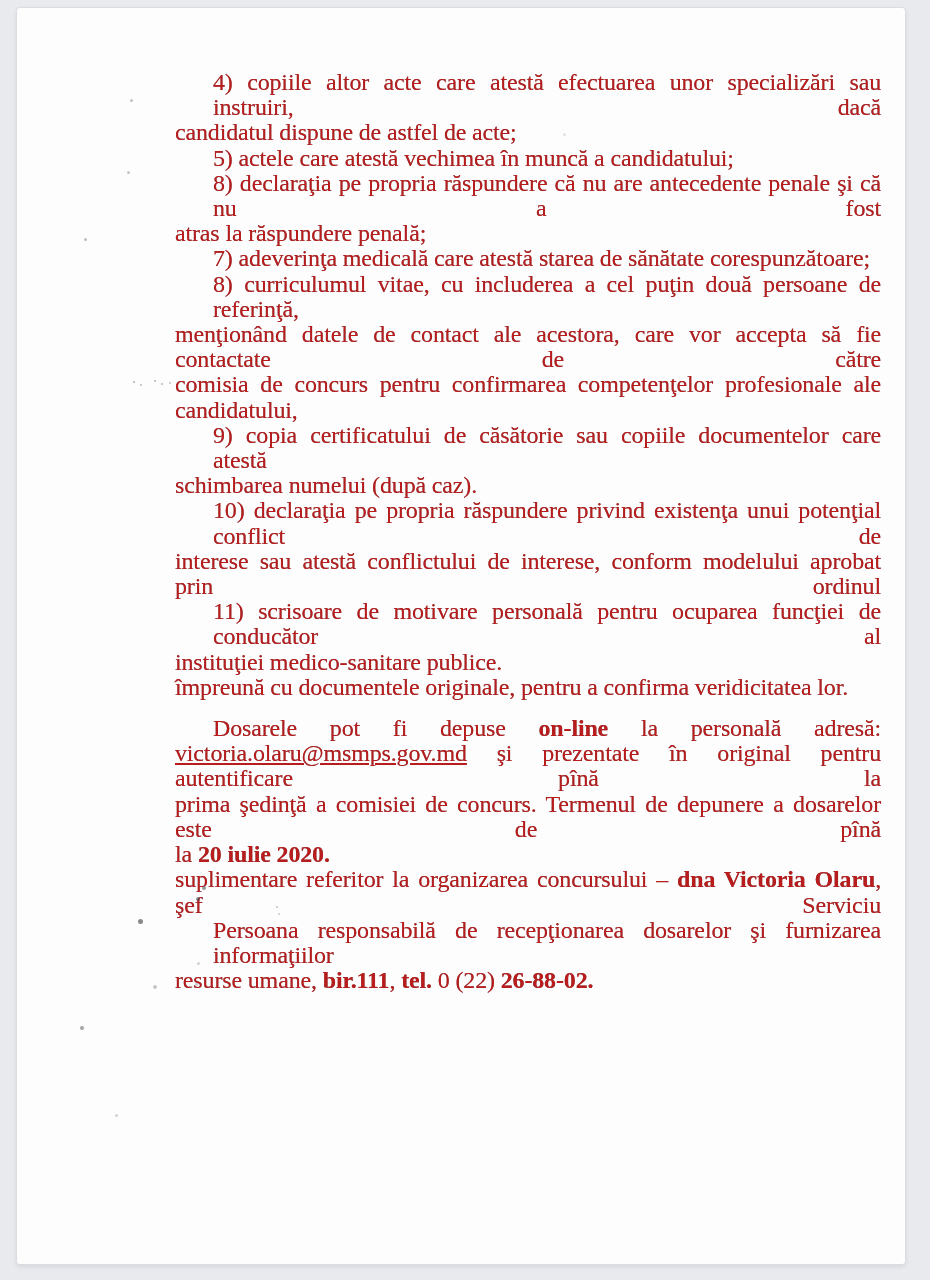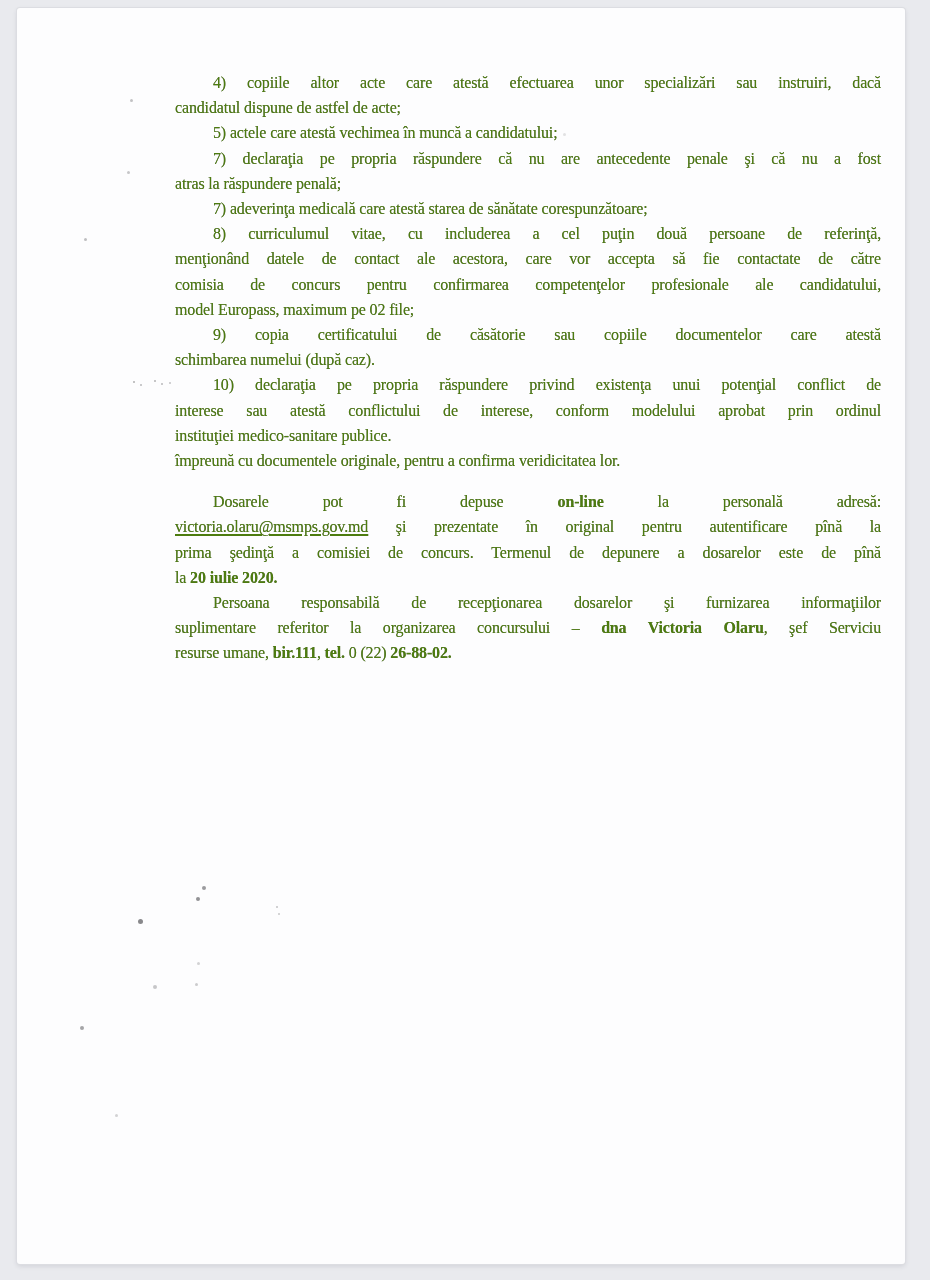--- a/index.html
+++ b/index.html
@@ -19,22 +19,22 @@
     height: 1256px;
     background: #fdfdfe;
     border-radius: 3px;
     box-shadow: 0 0 0 1px #dcdde2, 0 2px 5px rgba(50,50,70,0.14);
   }
   .content {
     position: absolute;
     left: 158px;
     top: 62px;
     width: 706px;
-    color: #4d7c0f;
-    font-size: 16px;
+    color: #b91c1c;
+    font-size: 24px;
     line-height: 25.2px;
     letter-spacing: -0.15px;
     text-shadow: 0 0 0.6px rgba(25,25,25,0.55);
   }
   .line {
     text-align: justify;
     text-align-last: left;
     white-space: normal;
   }
   .line.fill { text-align-last: justify; }
@@ -53,39 +53,39 @@
   }
 </style>
 </head>
 <body>
 
 <div class="paper">
   <div class="content" id="text-block">
       <div class="line ind fill"><span>4) copiile altor acte care atestă efectuarea unor specializări sau instruiri, dacă</span></div>
       <div class="line"><span>candidatul dispune de astfel de acte;</span></div>
       <div class="line ind"><span>5) actele care atestă vechimea în muncă a candidatului;</span></div>
-      <div class="line ind fill"><span>7) declaraţia pe propria răspundere că nu are antecedente penale şi că nu a fost</span></div>
+      <div class="line ind fill"><span>8) declaraţia pe propria răspundere că nu are antecedente penale şi că nu a fost</span></div>
       <div class="line"><span>atras la răspundere penală;</span></div>
       <div class="line ind"><span>7) adeverinţa medicală care atestă starea de sănătate corespunzătoare;</span></div>
       <div class="line ind fill"><span>8) curriculumul vitae, cu includerea a cel puţin două persoane de referinţă,</span></div>
       <div class="line fill"><span>menţionând datele de contact ale acestora, care vor accepta să fie contactate de către</span></div>
       <div class="line fill"><span>comisia de concurs pentru confirmarea competenţelor profesionale ale candidatului,</span></div>
-      <div class="line"><span>model Europass, maximum pe 02 file;</span></div>
       <div class="line ind fill"><span>9) copia certificatului de căsătorie sau copiile documentelor care atestă</span></div>
       <div class="line"><span>schimbarea numelui (după caz).</span></div>
       <div class="line ind fill"><span>10) declaraţia pe propria răspundere privind existenţa unui potenţial conflict de</span></div>
       <div class="line fill"><span>interese sau atestă conflictului de interese, conform modelului aprobat prin ordinul</span></div>
+      <div class="line ind fill"><span>11) scrisoare de motivare personală pentru ocuparea funcţiei de conducător al</span></div>
       <div class="line"><span>instituţiei medico-sanitare publice.</span></div>
       <div class="line"><span>împreună cu documentele originale, pentru a confirma veridicitatea lor.</span></div>
       <div class="line ind fill gap"><span>Dosarele pot fi depuse </span><b>on-line</b><span> la personală adresă:</span></div>
       <div class="line fill"><u>victoria.olaru@msmps.gov.md</u><span> şi prezentate în original pentru autentificare pînă la</span></div>
       <div class="line fill"><span>prima şedinţă a comisiei de concurs. Termenul de depunere a dosarelor este de pînă</span></div>
       <div class="line"><span>la </span><b>20 iulie 2020.</b></div>
+      <div class="line fill"><span>suplimentare referitor la organizarea concursului – </span><b>dna Victoria Olaru</b><span>, şef Serviciu</span></div>
       <div class="line ind fill"><span>Persoana responsabilă de recepţionarea dosarelor şi furnizarea informaţiilor</span></div>
-      <div class="line fill"><span>suplimentare referitor la organizarea concursului – </span><b>dna Victoria Olaru</b><span>, şef Serviciu</span></div>
       <div class="line"><span>resurse umane, </span><b>bir.111</b><span>, </span><b>tel.</b><span> 0 (22) </span><b>26-88-02.</b></div>
     </div>
 </div>
 <div id="artifacts">
     <div class="speckle" style="left: 130px; top: 99px; width: 3px; height: 3px; opacity: 0.3;"></div>
     <div class="speckle" style="left: 127px; top: 171px; width: 3px; height: 3px; opacity: 0.28;"></div>
     <div class="speckle" style="left: 84px; top: 238px; width: 3px; height: 3px; opacity: 0.32;"></div>
     <div class="speckle" style="left: 563px; top: 133px; width: 3px; height: 3px; opacity: 0.14;"></div>
     <div class="speckle" style="left: 133px; top: 381px; width: 2px; height: 2px; opacity: 0.4;"></div>
     <div class="speckle" style="left: 140px; top: 384px; width: 2px; height: 2px; opacity: 0.35;"></div>

